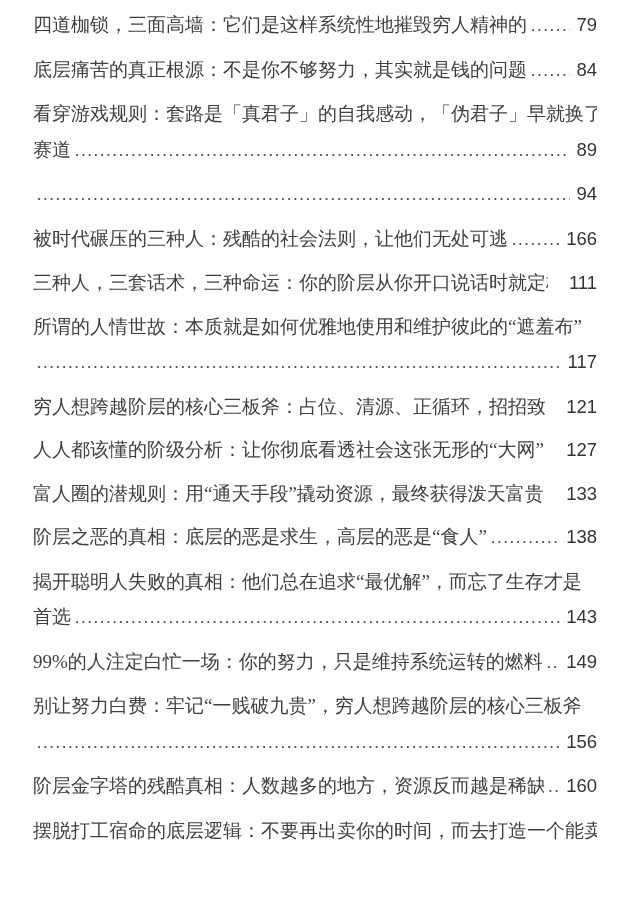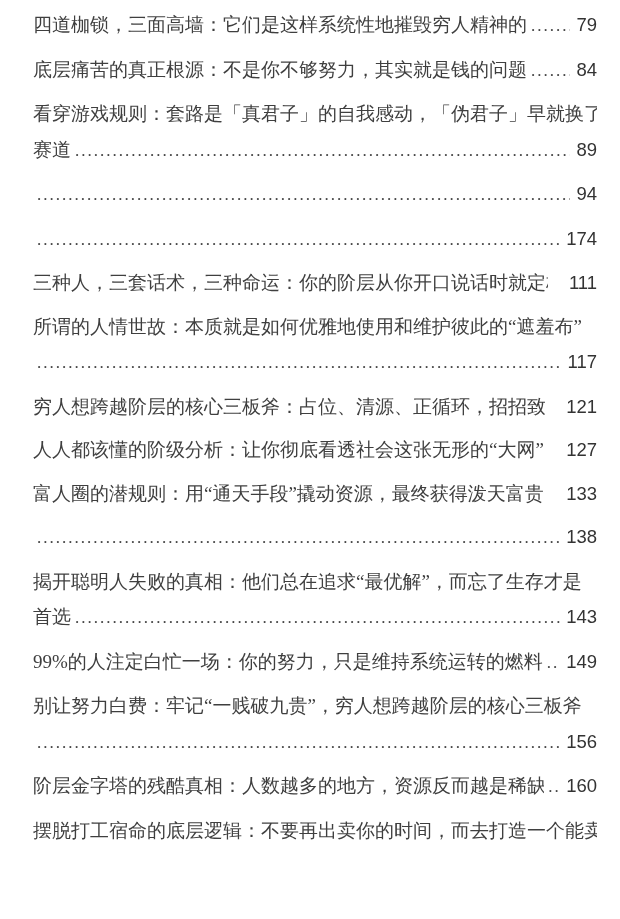--- a/index.html
+++ b/index.html
@@ -82,22 +82,23 @@
       <div class="entry">
         <div class="row">
           <span class="leader"></span>
           <span class="page">94</span>
         </div>
       </div>
       <div class="entry">
       </div>
       <div class="entry">
         <div class="row">
+          <span class="title">被时代碾压的三种人：残酷的社会法则，让他们无处可逃</span>
           <span class="leader"></span>
-          <span class="page">174</span>
+          <span class="page">166</span>
         </div>
       </div>
       <div class="entry">
         <div class="row">
           <span class="title">三种人，三套话术，三种命运：你的阶层从你开口说话时就定格了</span>
           <span class="leader no-dots"></span>
           <span class="page">111</span>
         </div>
       </div>
       <div class="entry">
@@ -126,20 +127,21 @@
       </div>
       <div class="entry">
         <div class="row">
           <span class="title">富人圈的潜规则：用“通天手段”撬动资源，最终获得泼天富贵</span>
           <span class="leader no-dots"></span>
           <span class="page">133</span>
         </div>
       </div>
       <div class="entry">
         <div class="row">
+          <span class="title">阶层之恶的真相：底层的恶是求生，高层的恶是“食人”</span>
           <span class="leader"></span>
           <span class="page">138</span>
         </div>
       </div>
       <div class="entry">
         <div class="row">
           <span class="title">揭开聪明人失败的真相：他们总在追求“最优解”，而忘了生存才是</span>
         </div>
         <div class="row">
           <span class="title">首选</span>

